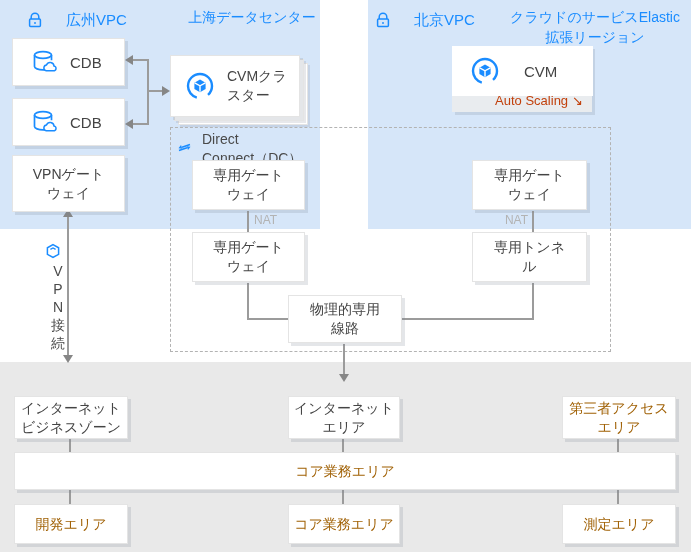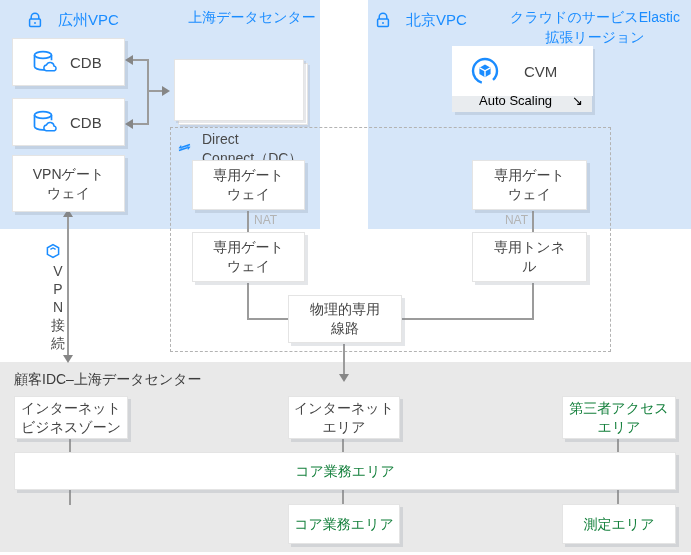--- a/index.html
+++ b/index.html
@@ -6,38 +6,38 @@
   body { background:#fff; font-family:"Liberation Sans","DejaVu Sans",sans-serif; }
   .stage { position:relative; width:691px; height:555px; background:#fff; overflow:hidden; }
 
   .region { position:absolute; }
   .region.blue { background:#d6e6f9; }
   .region.gray { background:#e9e9e9; }
 
   .dc-box { position:absolute; border:1px dashed #b3b3b3; background:transparent; }
 
   .rlabel { position:absolute; color:#1a8cff; font-size:14px; line-height:20px; }
-  .rlabel.row { display:flex; align-items:center; gap:16px; font-size:15px; }
+  .rlabel.row { display:flex; align-items:center; gap:24px; font-size:15px; }
   .rlabel.center { text-align:center; }
   .rlabel.right2 { text-align:center; }
 
   .node { position:absolute; background:#fff; border:1px solid #e4e4e4;
           box-shadow:3px 3px 0 rgba(120,130,145,.20);
           display:flex; flex-direction:column; align-items:center; justify-content:center;
           color:#444; font-size:14px; line-height:19px; text-align:center; z-index:5; }
-  .node.muted { color:#15803d; }
+  .node.muted { color:#a16207; }
   .node.row { flex-direction:row; justify-content:flex-start; text-align:left; }
   .stack-layer { position:absolute; background:#fff; border:1px solid #e4e4e4; z-index:3;
                  box-shadow:2px 2px 0 rgba(120,130,145,.18); }
 
   .cvm-card { position:absolute; background:#e9ecef; box-shadow:3px 3px 0 rgba(120,130,145,.20); z-index:5; }
   .cvm-card .inner { position:absolute; left:0; top:0; width:141px; height:50px; background:#fff;
                      display:flex; align-items:center; gap:24px; padding-left:18px; color:#444; font-size:15px; }
-  .cvm-card .badge { position:absolute; right:9px; bottom:4px; color:#000000; font-size:13px;
-                     display:flex; align-items:center; gap:20px; }
+  .cvm-card .badge { position:absolute; right:9px; bottom:4px; color:#c2410c; font-size:13px;
+                     display:flex; align-items:center; gap:4px; }
 
   .vline, .hline { position:absolute; background:#9b9b9b; z-index:4; }
   .vline { width:2px; } .hline { height:2px; }
   .ah { position:absolute; width:0; height:0; z-index:4; }
   .ah.l { border-top:5px solid transparent; border-bottom:5px solid transparent; border-right:8px solid #868686; }
   .ah.r { border-top:5px solid transparent; border-bottom:5px solid transparent; border-left:8px solid #868686; }
   .ah.u { border-left:5px solid transparent; border-right:5px solid transparent; border-bottom:8px solid #868686; }
   .ah.d { border-left:5px solid transparent; border-right:5px solid transparent; border-top:8px solid #868686; }
 
   .nat { position:absolute; color:#b3b3b3; font-size:12px; z-index:5; }
@@ -115,20 +115,33 @@
     <span>CDB</span>
   </div>
 
   <div class="node" style="left:12px;top:155px;width:113px;height:57px">
     <div>VPNゲート</div>
     <div>ウェイ</div>
   </div>
 
   <div class="stack-layer" style="left:178px;top:63px;width:130px;height:62px"></div>
   <div class="stack-layer" style="left:174px;top:59px;width:130px;height:62px"></div>
+  <div class="node row" style="left:170px;top:55px;width:130px;height:62px;padding-left:14px;gap:12px">
+    <span>
+      <svg width="30" height="30" viewBox="0 0 30 30">
+        <circle cx="15" cy="15" r="12" fill="none" stroke="#1a8cff" stroke-width="2.4" stroke-dasharray="64 12" stroke-dashoffset="-22"></circle>
+        <path d="M15 8.6l5.6 3.1v6.4L15 21.2l-5.6-3.1v-6.4z" fill="#1a8cff"></path>
+        <path d="M9.6 11.8L15 14.8l5.4-3M15 14.8v6" stroke="#fff" stroke-width="1.4" fill="none"></path>
+      </svg>
+    </span>
+    <span>
+      <div>CVMクラ</div>
+      <div>スター</div>
+    </span>
+  </div>
 
   <div class="cvm-card" style="left:452px;top:46px;width:140px;height:66px">
     <div class="inner">
       <span>
         <svg width="30" height="30" viewBox="0 0 30 30">
           <circle cx="15" cy="15" r="12" fill="none" stroke="#1a8cff" stroke-width="2.4" stroke-dasharray="64 12" stroke-dashoffset="-22"></circle>
           <path d="M15 8.6l5.6 3.1v6.4L15 21.2l-5.6-3.1v-6.4z" fill="#1a8cff"></path>
           <path d="M9.6 11.8L15 14.8l5.4-3M15 14.8v6" stroke="#fff" stroke-width="1.4" fill="none"></path>
         </svg>
       </span>
@@ -208,39 +221,41 @@
   <div class="vline" style="left:247px;top:283px;height:37px"></div>
   <div class="hline" style="left:247px;top:318px;width:41px"></div>
 
   <div class="vline" style="left:532px;top:211px;height:22px"></div>
   <div class="vline" style="left:532px;top:283px;height:37px"></div>
   <div class="hline" style="left:402px;top:318px;width:132px"></div>
 
   <div class="vline" style="left:343px;top:344px;height:31px"></div>
   <div class="ah d" style="left:339px;top:374px"></div>
 
-  <div class="idc-header" style="left:14px;top:371px">顧客IDC–上海データセンター</div>
 
   <div class="node" style="left:14px;top:396px;width:114px;height:43px">
     <div>インターネット</div>
     <div>ビジネスゾーン</div>
   </div>
   <div class="node" style="left:288px;top:396px;width:112px;height:43px">
     <div>インターネット</div>
     <div>エリア</div>
   </div>
   <div class="node muted" style="left:562px;top:396px;width:114px;height:43px">
     <div>第三者アクセス</div>
     <div>エリア</div>
   </div>
 
   <div class="node muted" style="left:14px;top:452px;width:662px;height:38px">
     <div>コア業務エリア</div>
   </div>
 
+  <div class="node muted" style="left:14px;top:504px;width:114px;height:40px">
+    <div>開発エリア</div>
+  </div>
   <div class="node muted" style="left:288px;top:504px;width:112px;height:40px">
     <div>コア業務エリア</div>
   </div>
   <div class="node muted" style="left:562px;top:504px;width:114px;height:40px">
     <div>測定エリア</div>
   </div>
 
   <div class="vline" style="left:69px;top:439px;height:14px"></div>
   <div class="vline" style="left:69px;top:490px;height:15px"></div>
   <div class="vline" style="left:342px;top:439px;height:14px"></div>

